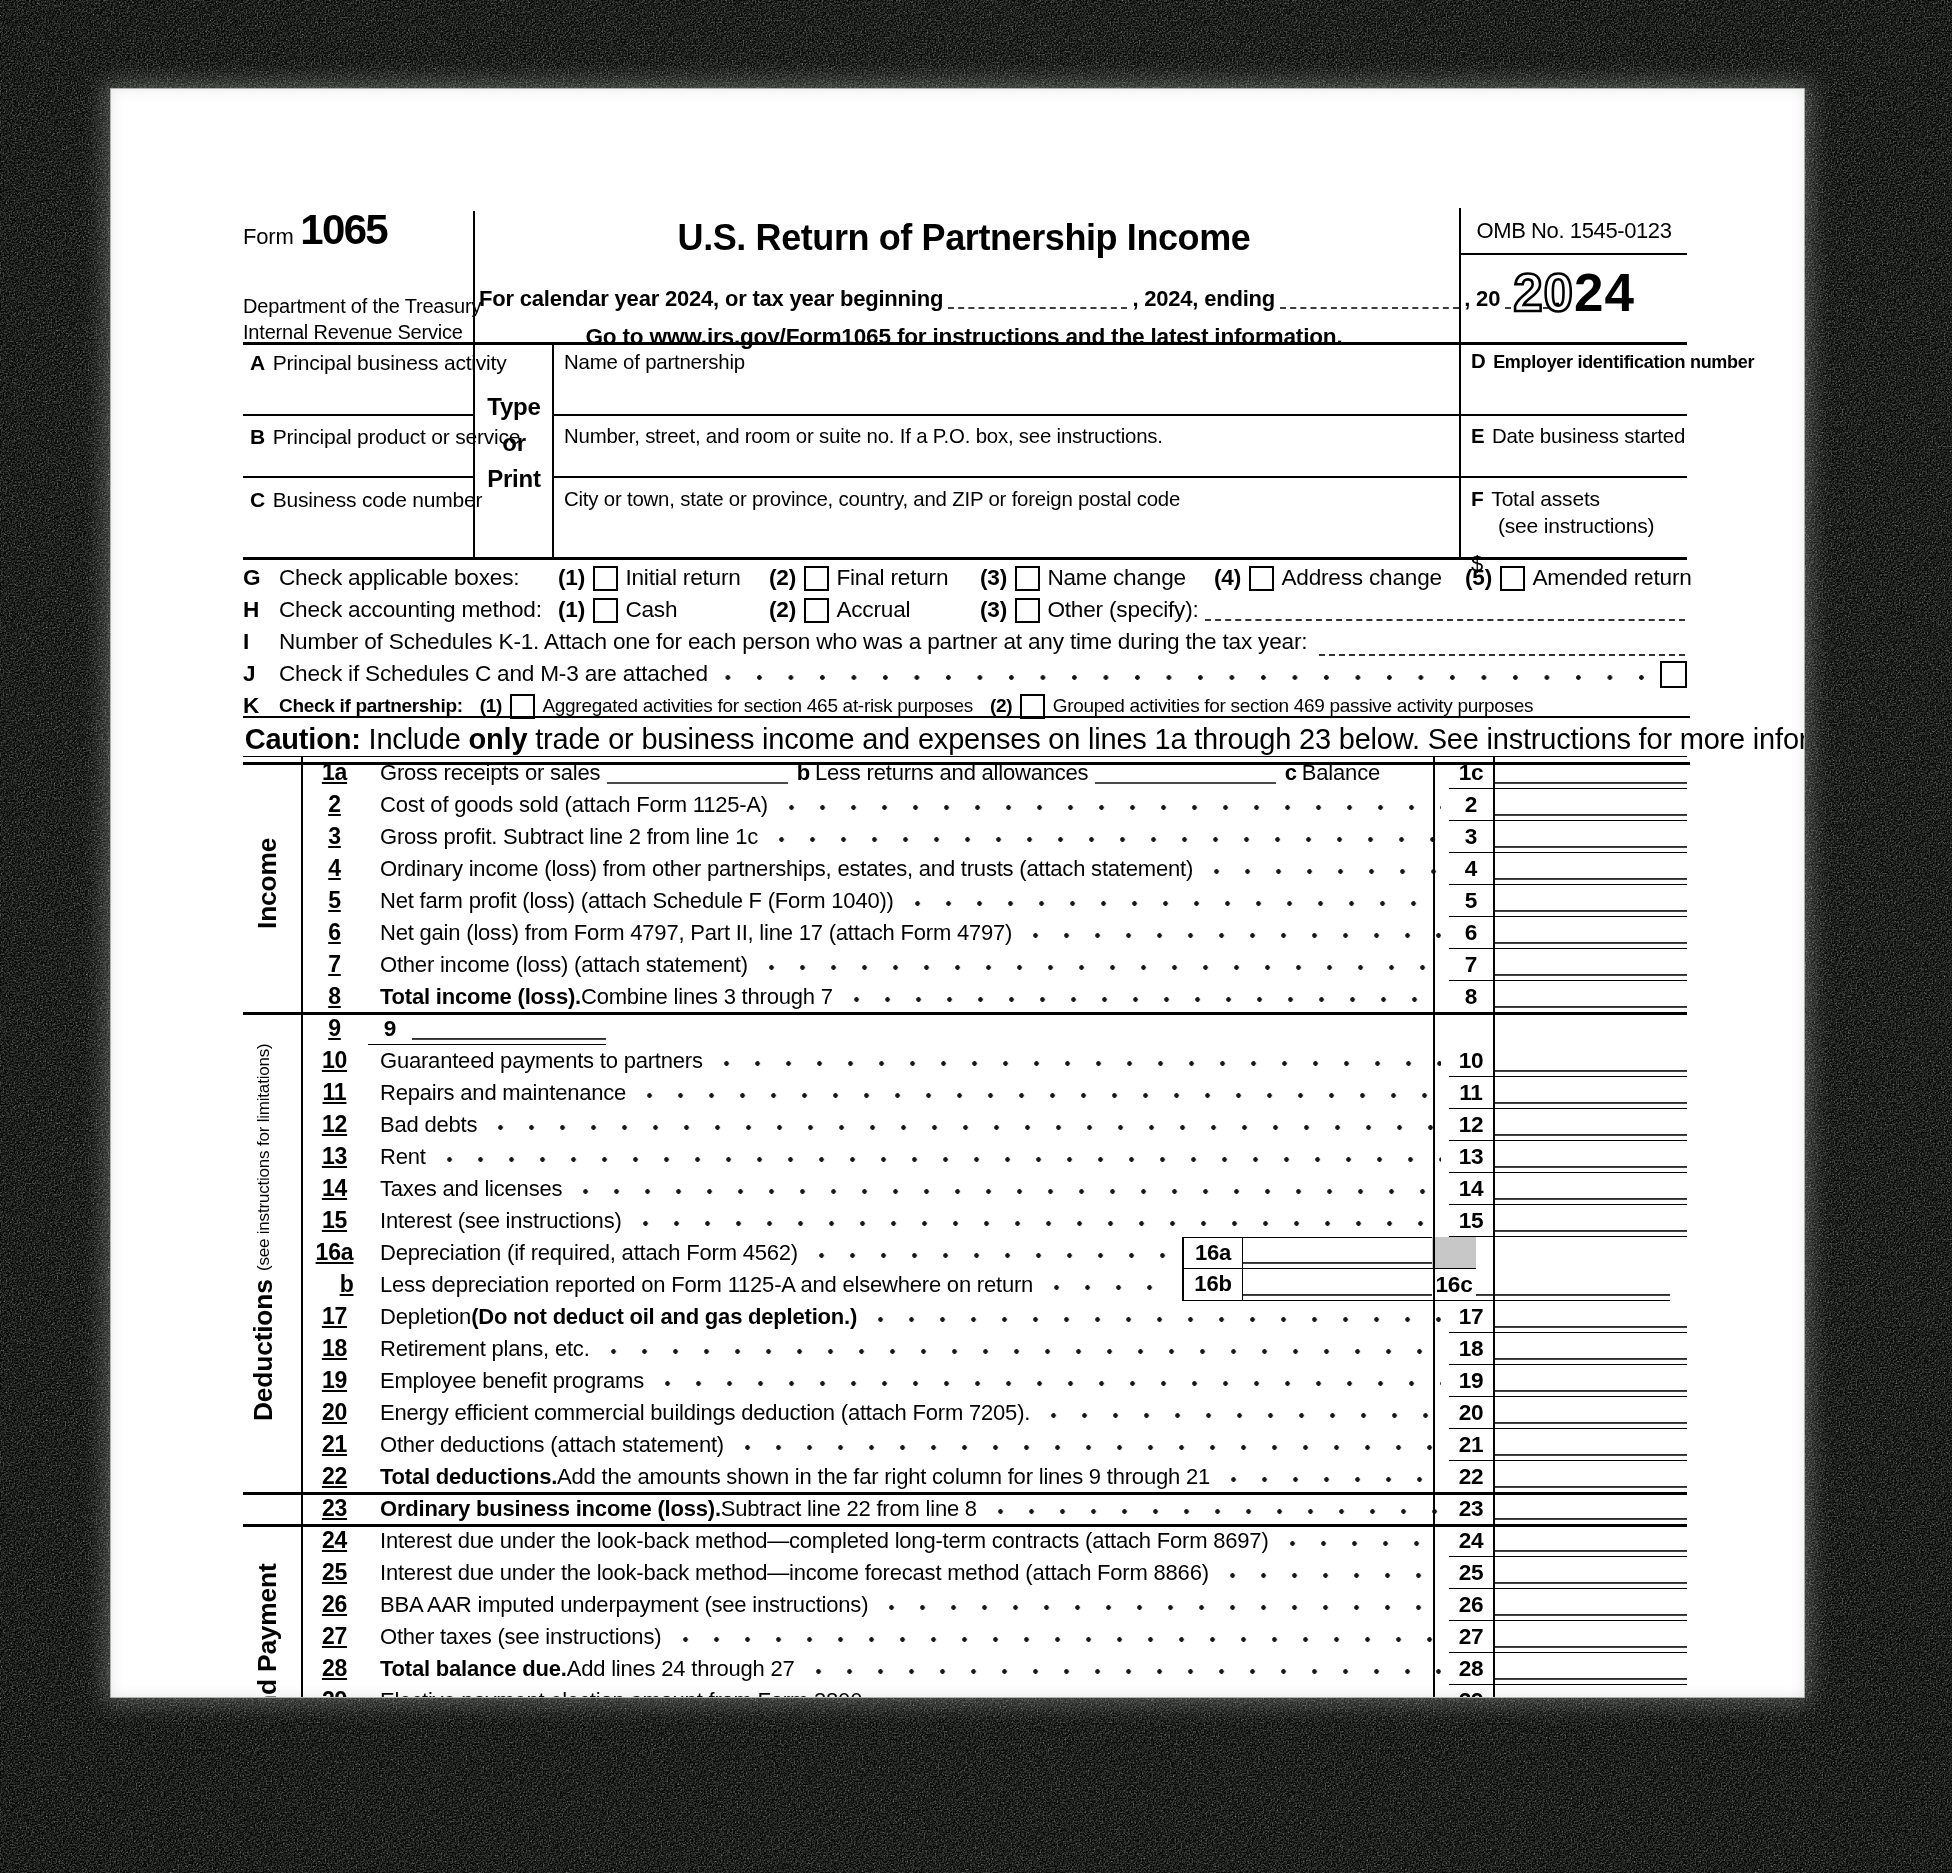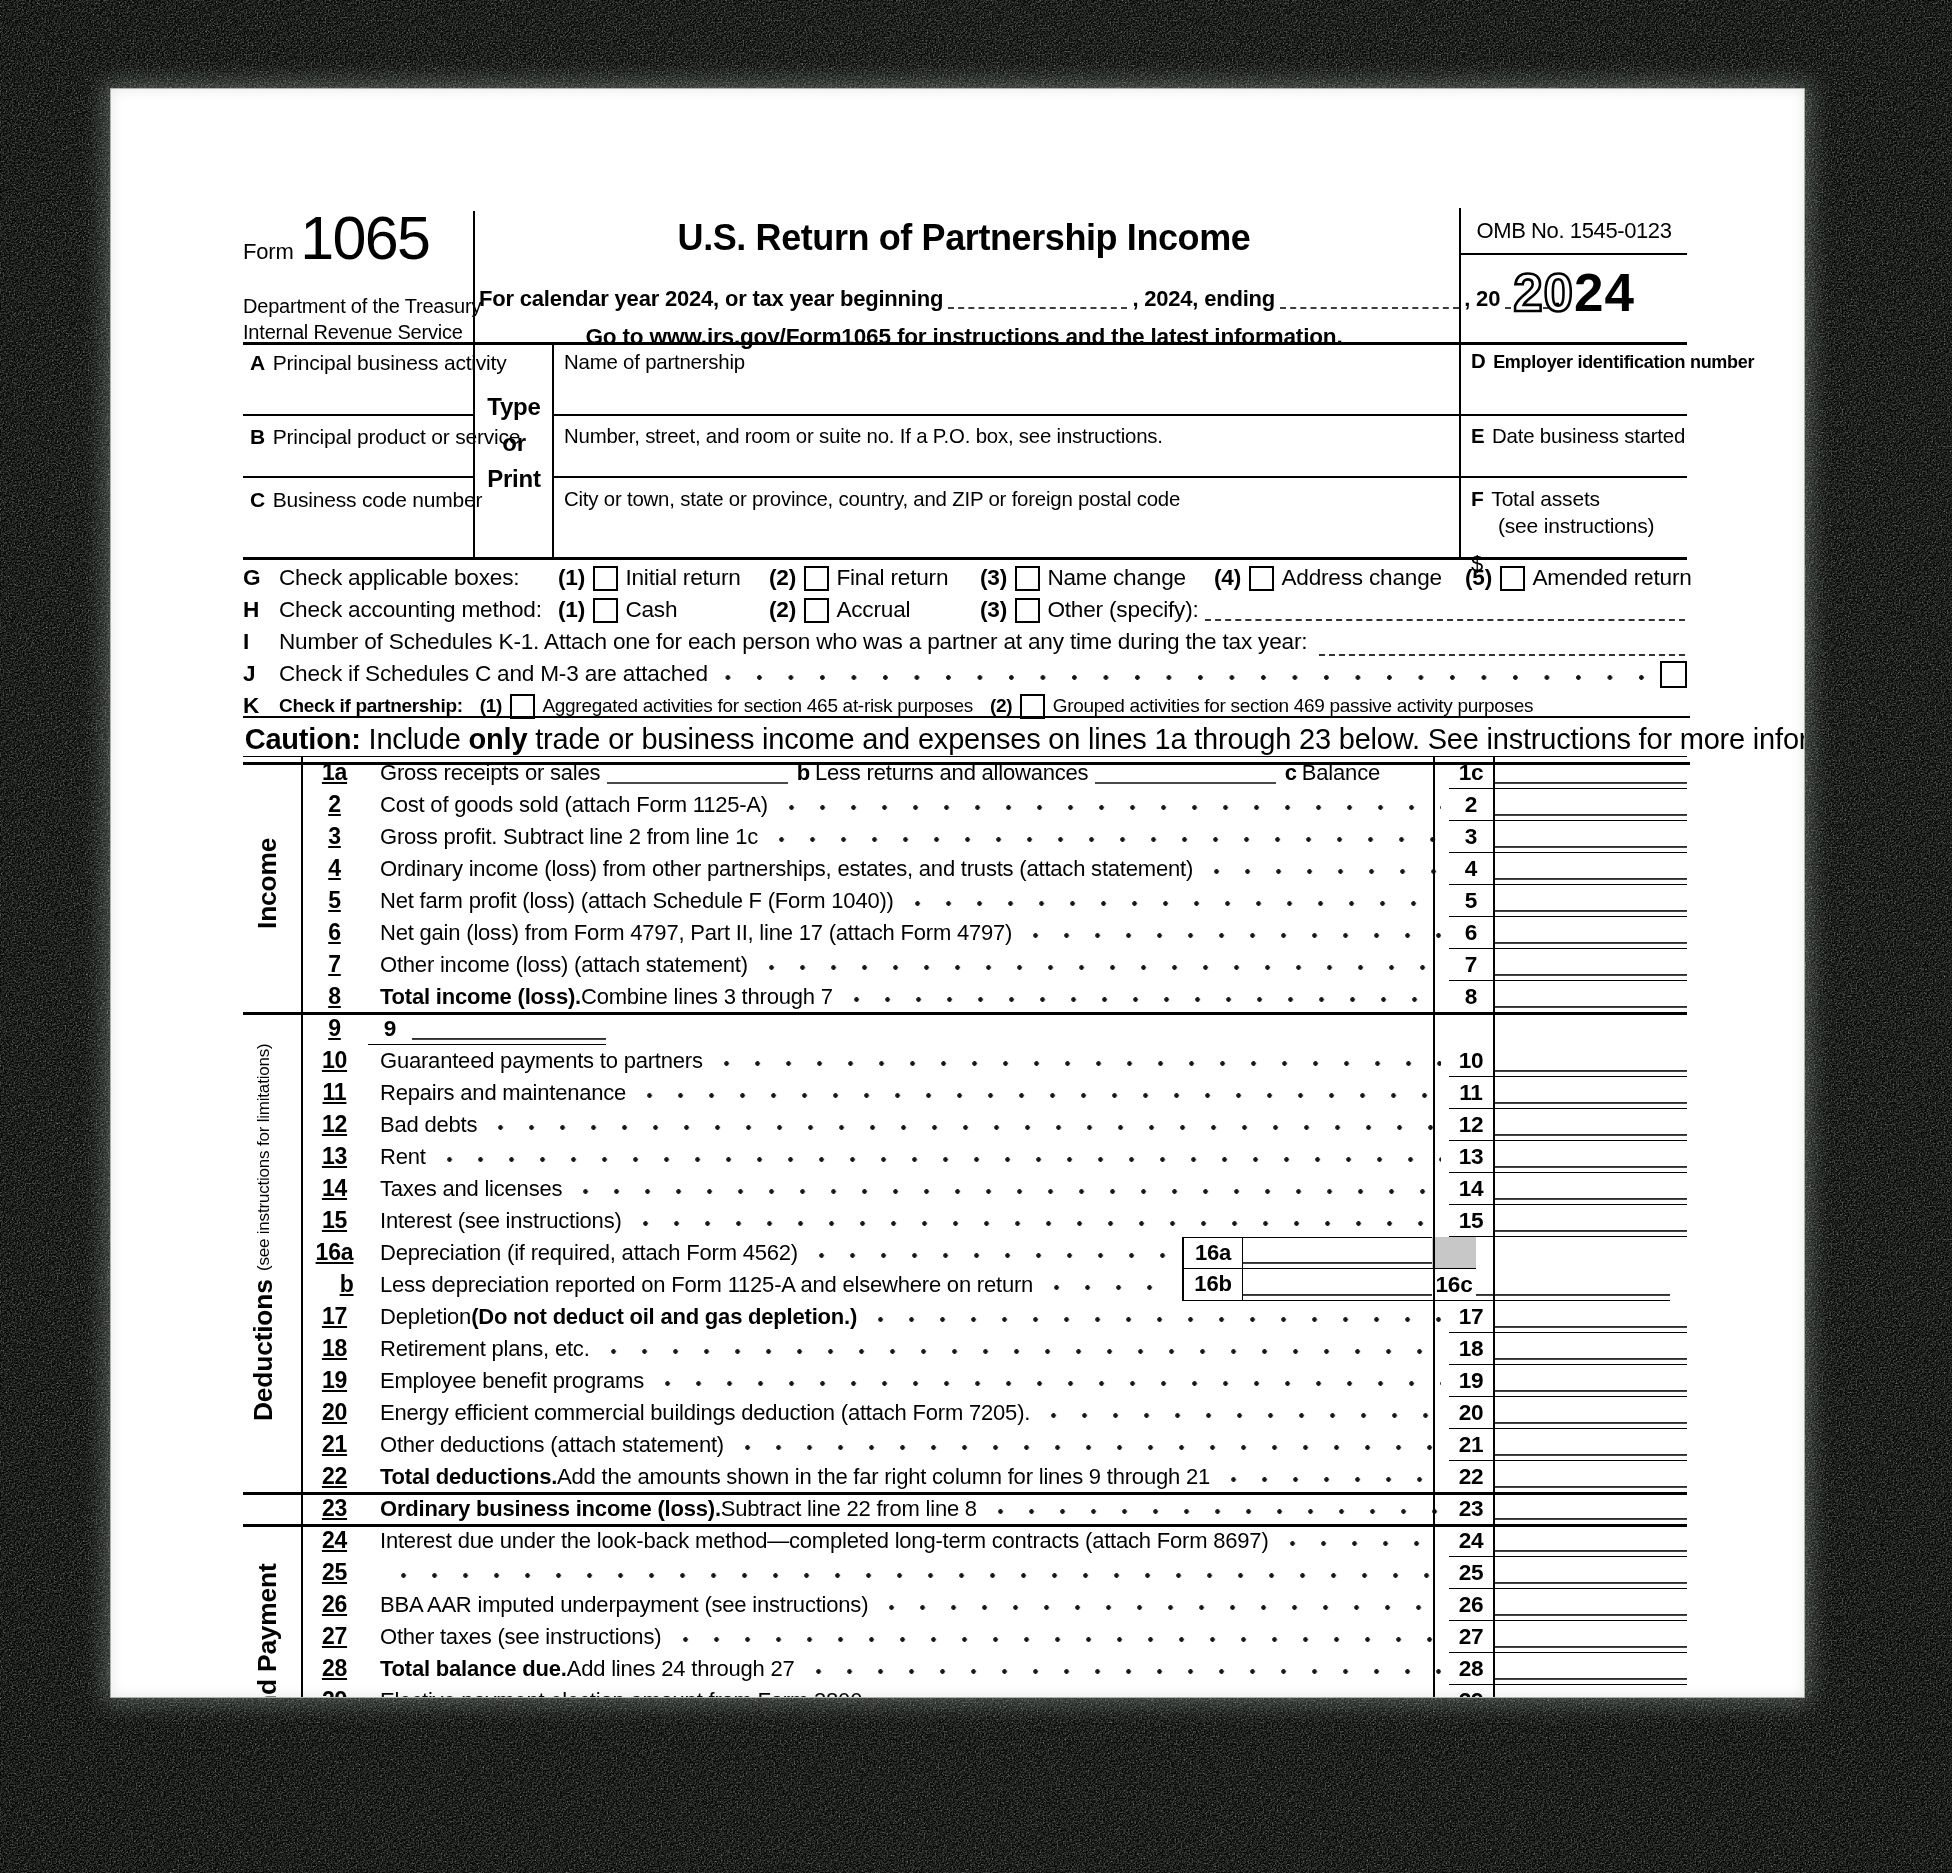--- a/index.html
+++ b/index.html
@@ -11,21 +11,21 @@
   .page{position:absolute;left:111px;top:89px;width:1693px;height:1608px;background:#fff;
         overflow:hidden;z-index:2;
         box-shadow:0 0 0 0.9px #b9beb9, 0 0 22px 6.8px rgba(210,218,210,.30), inset 0 0 13.6px rgba(0,0,0,.10);}
   .abs{position:absolute;}
   .hr{position:absolute;background:#000;height:2.1px;}
   .vl{position:absolute;background:#000;width:2.1px;}
 
   
   #formid{left:132px;top:121px;display:flex;align-items:baseline;}
   #formid .fw{font-size:22px;}
-  #formid .fn{font-size:61px;font-weight:400;letter-spacing:-1.7px;margin-left:6.8px;line-height:.95;}
+  #formid .fn{font-size:42px;font-weight:700;letter-spacing:-1.7px;margin-left:6.8px;line-height:.95;}
   #dept{left:132px;top:205px;font-size:20px;line-height:1.28;}
   #title{left:364px;top:128px;width:978px;text-align:center;font-size:36px;font-weight:bold;letter-spacing:-0.4px;}
   #calline{left:368px;top:197px;width:1099px;font-size:22px;font-weight:bold;white-space:nowrap;}
   .cblank{display:inline-block;width:179px;height:17px;border-bottom:2.6px dashed #3d3d3d;margin:0 5.1px -2.6px 5.1px;}
   .cblank.sm{width:44px;}
   #gotoline{left:364px;top:235px;width:978px;text-align:center;font-size:22.6px;font-weight:bold;}
   #gotoline .url{}
   #omb{left:1350px;top:129px;width:226px;text-align:center;font-size:22px;letter-spacing:-0.4px;}
   #year{left:1350px;top:173px;width:226px;text-align:center;font-size:53px;font-weight:900;letter-spacing:0.9px;}
   #year .outline{color:#fff;-webkit-text-stroke:2.6px #000;}
@@ -542,20 +542,21 @@
             <span class="t">Interest due under the look-back method—completed long-term contracts (attach Form 8697)</span>
             <span class="ldr"></span>
           </span>
           <span class="ncol">24</span>
           <span class="amt"></span>
         </div>
         <div class="trow">
           <span class="gut"></span>
           <span class="lnum">25</span>
           <span class="dsc">
+            <span class="t">Interest due under the look-back method—income forecast method (attach Form 8866)</span>
             <span class="ldr"></span>
           </span>
           <span class="ncol">25</span>
           <span class="amt"></span>
         </div>
         <div class="trow">
           <span class="gut"></span>
           <span class="lnum">26</span>
           <span class="dsc">
             <span class="t">BBA AAR imputed underpayment (see instructions)</span>

